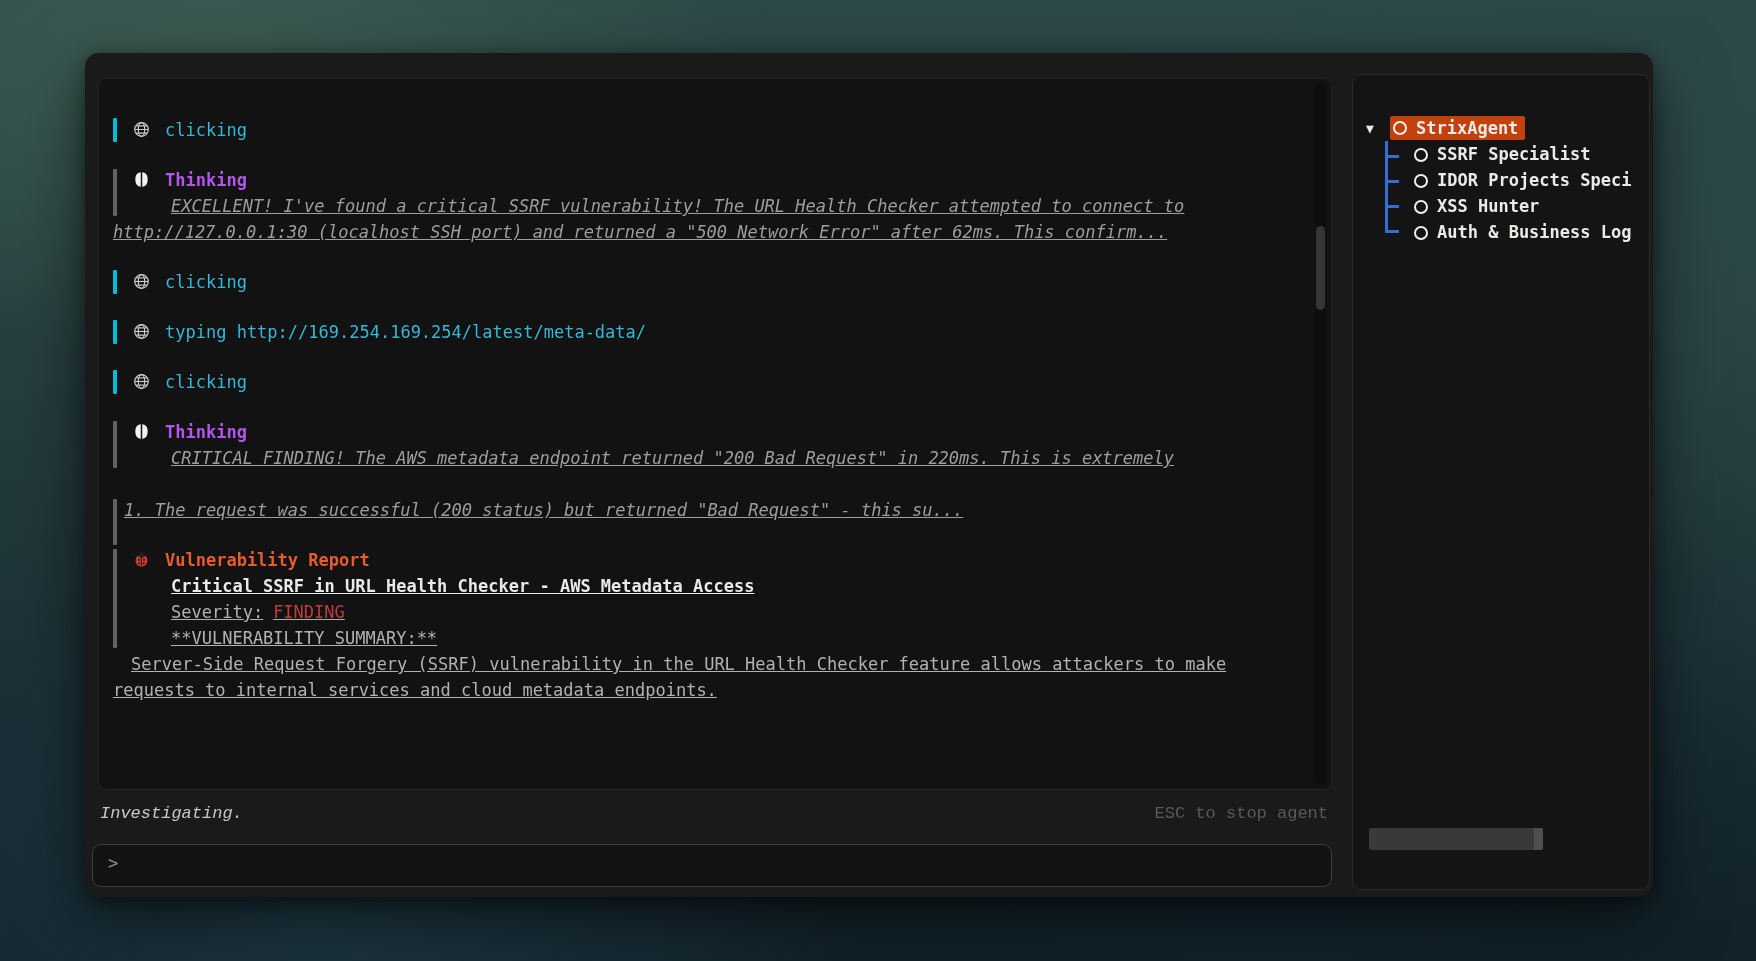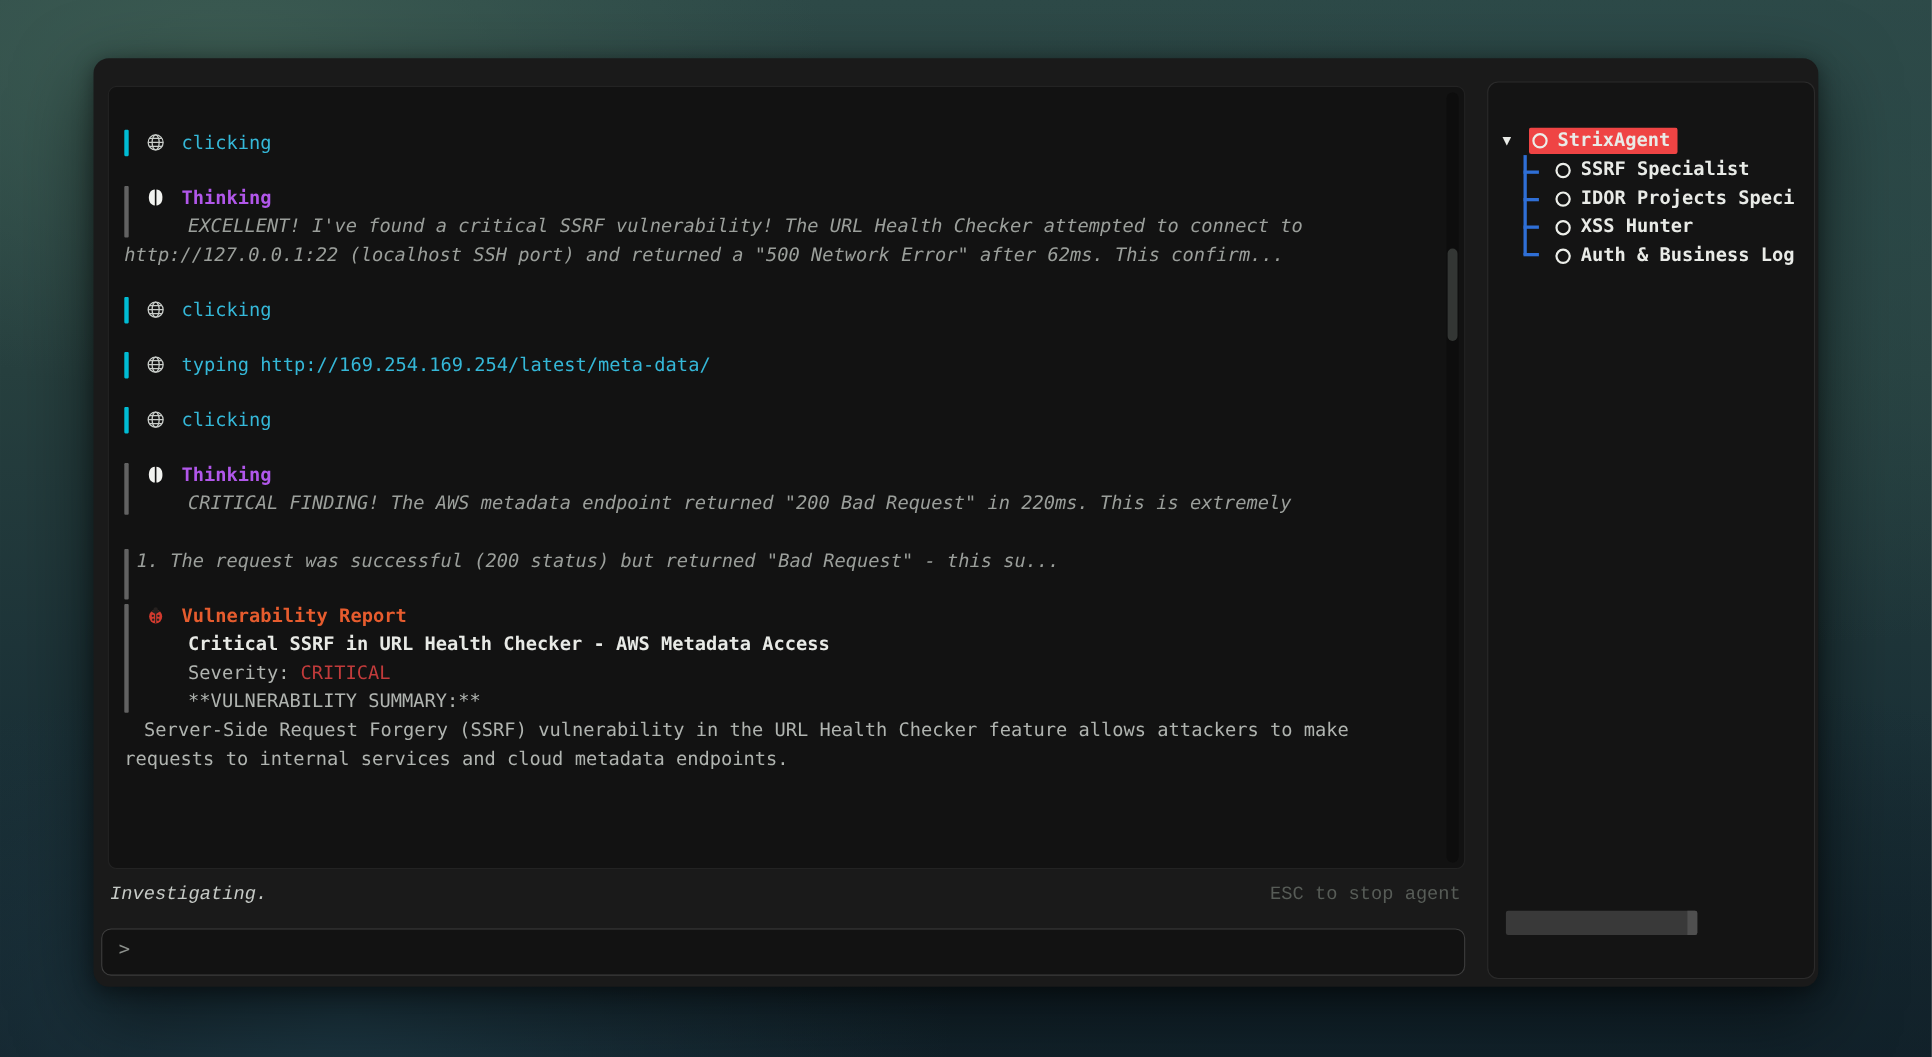--- a/index.html
+++ b/index.html
@@ -23,21 +23,21 @@
     position:absolute; left:13px; top:25px; width:1234px; height:712px;
     background:#121212; border:1px solid #232323; border-radius:8px;
     overflow:hidden;
   }
   .log-content {
     position:absolute; left:0; top:0; right:20px; bottom:0;
     padding:38px 0 0 14px;
     font-size:17px; line-height:26px; color:#aeb2ae;
   }
   .entry { position:relative; margin-bottom:24px; }
-  .row { position:relative; height:26px; white-space:nowrap; }
+  .row { position:relative; height:26px; white-space:nowrap;text-decoration:underline; }
   .bar { position:absolute; left:0; width:4px; border-radius:1px; }
   .bar.cyan { background:#00bcd4; top:1px; height:24px; }
   .bar.gray { background:#626262; }
   .e-icon { position:absolute; left:20px; top:4px; width:17px; height:17px; }
   .e-label { position:absolute; left:52px; top:0; }
   .t-action .e-label { color:#35b8d8; }
   .t-think .e-label { color:#b157ea; font-weight:bold; }
   .t-report .e-label { color:#e65c2e; font-weight:bold; }
   .think-line { color:#9b9f9b; font-style:italic; }
   .ind-4 { padding-left:58px; }
@@ -76,21 +76,21 @@
   }
   .tree { position:absolute; left:0; top:41px; right:0; font-size:17px; font-weight:bold; color:#e9ebe7; }
   .tree-row { position:relative; height:26px; line-height:25px; white-space:nowrap; overflow:hidden; }
   .caret { position:absolute; left:13px; top:0; font-size:13px; color:#e9ebe7; }
   .circle {
     display:inline-block; width:14px; height:14px; border:2.2px solid #eceee9;
     border-radius:50%; vertical-align:-2px; margin-right:9px; flex:0 0 auto;
   }
   .root-highlight {
     position:absolute; left:37px; top:0; height:24px; padding:0 7px 0 3px;
-    background:#ef4444; border-radius:2px; display:flex; align-items:center;
+    background:#c2410c; border-radius:2px; display:flex; align-items:center;
   }
   .child-label { position:absolute; left:61px; top:0; display:flex; align-items:center; }
   .conn-v { position:absolute; left:32px; top:25px; width:2.5px; height:91px; background:#2f6fd6; }
   .conn-h { position:absolute; left:32px; width:14px; height:2.5px; background:#2f6fd6; }
   .side-bottom-bar {
     position:absolute; left:16px; top:753px; width:174px; height:22px;
     background:#393939; border-radius:2px;
   }
   .side-bottom-cap { position:absolute; right:0; top:0; width:9px; height:22px; background:#4f4f4f; border-radius:0 2px 2px 0; }
   svg { display:block; }
@@ -124,21 +124,21 @@
         <div class="row">
           <span class="e-icon">
             <svg width="17" height="17" viewBox="0 0 16 16" fill="#f2f3f0">
               <path d="M7.3 1.2 C3.6 1.6 2.2 4.4 2.2 8 C2.2 11.6 3.6 14.4 7.3 14.8 Z"></path>
               <path d="M8.7 1.2 C12.4 1.6 13.8 4.4 13.8 8 C13.8 11.6 12.4 14.4 8.7 14.8 Z"></path>
             </svg>
           </span>
           <span class="e-label">Thinking</span>
         </div>
         <div class="row think-line ind-4">EXCELLENT! I've found a critical SSRF vulnerability! The URL Health Checker attempted to connect to</div>
-        <div class="row think-line">http://127.0.0.1:22 (localhost SSH port) and returned a "500 Network Error" after 62ms. This confirm...</div>
+        <div class="row think-line">http://127.0.0.1:30 (localhost SSH port) and returned a "500 Network Error" after 62ms. This confirm...</div>
       </div>
 
       <div class="entry t-action">
         <div class="row">
           <div class="bar cyan"></div>
           <span class="e-icon">
             <svg width="17" height="17" viewBox="0 0 16 16" fill="none" stroke="#c9cdc9" stroke-width="1.1">
               <circle cx="8" cy="8" r="6.4"></circle>
                 <ellipse cx="8" cy="8" rx="3" ry="6.4"></ellipse>
               <line x1="1.6" y1="8" x2="14.4" y2="8"></line>
@@ -212,21 +212,21 @@
               <circle cx="5.6" cy="8.3" r="1" fill="#26211f"></circle>
                 <circle cx="10.4" cy="8.3" r="1" fill="#26211f"></circle>
               <circle cx="5.9" cy="11.6" r="1" fill="#26211f"></circle>
                 <circle cx="10.1" cy="11.6" r="1" fill="#26211f"></circle>
             </svg>
           </span>
           <span class="e-label">Vulnerability Report</span>
         </div>
         <div class="row rep-heading ind-4">Critical SSRF in URL Health Checker - AWS Metadata Access</div>
         <div class="row ind-4">
-          <span class="rep-line">Severity:</span><span class="sev-value">CRITICAL</span>
+          <span class="rep-line">Severity:</span><span class="sev-value">FINDING</span>
         </div>
         <div class="row rep-line ind-4">**VULNERABILITY SUMMARY:**</div>
         <div class="row rep-line ind-2">Server-Side Request Forgery (SSRF) vulnerability in the URL Health Checker feature allows attackers to make</div>
         <div class="row rep-line">requests to internal services and cloud metadata endpoints.</div>
       </div>
 
     </div>
     <div class="scroll-track">
       <div class="scroll-thumb"></div>
     </div>

